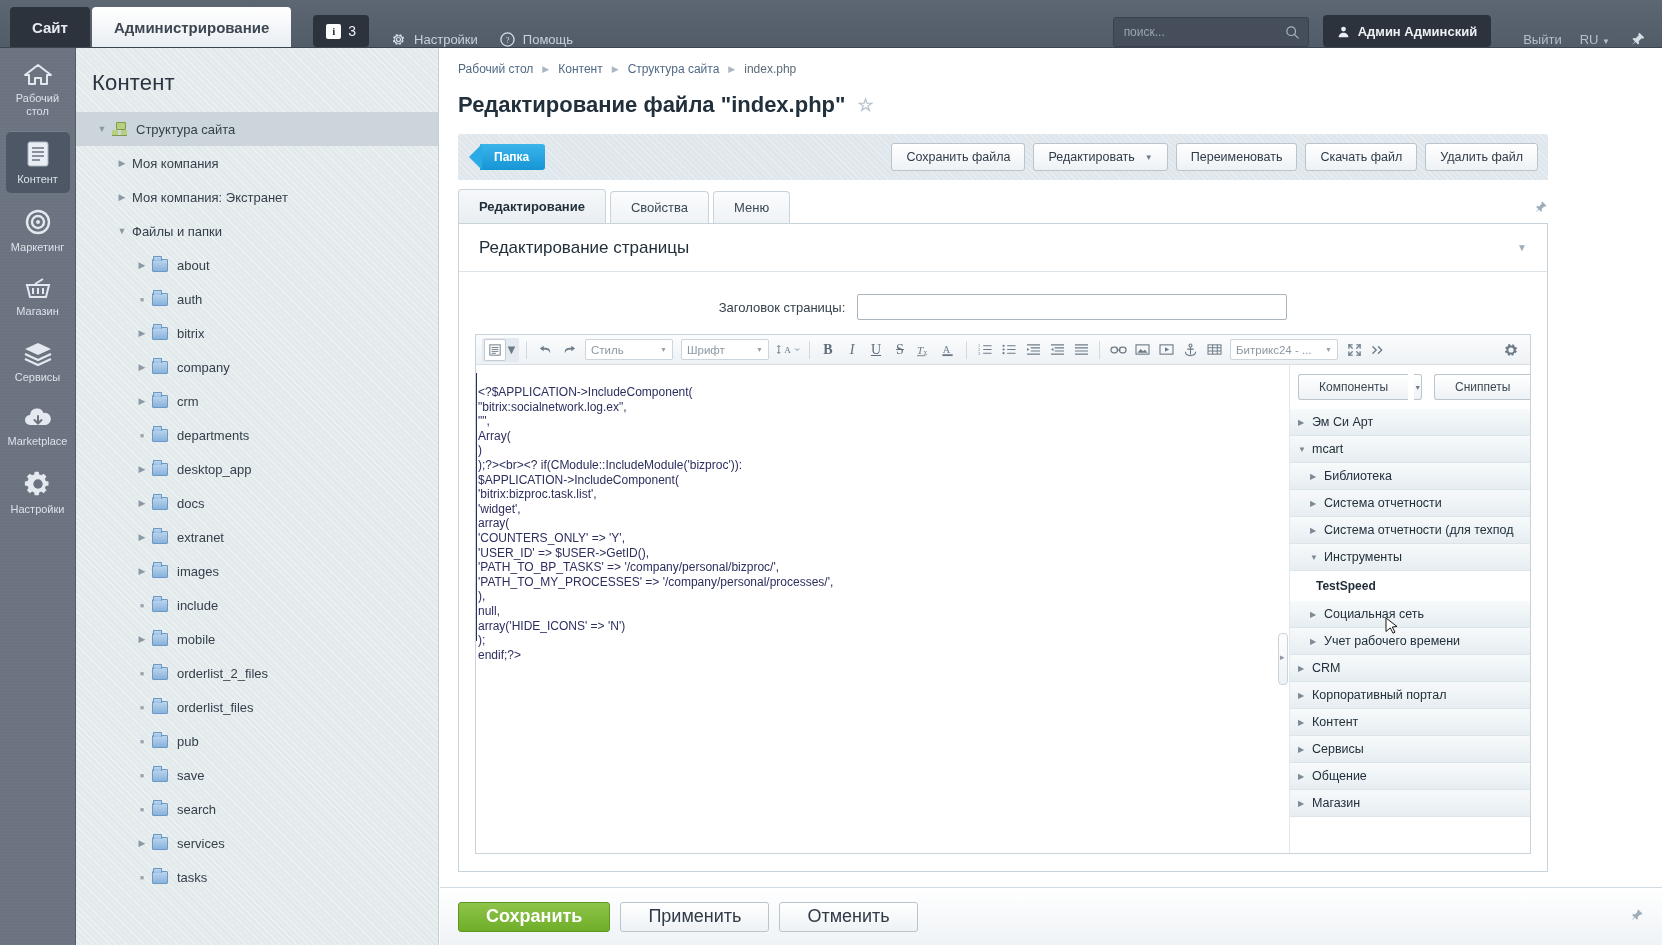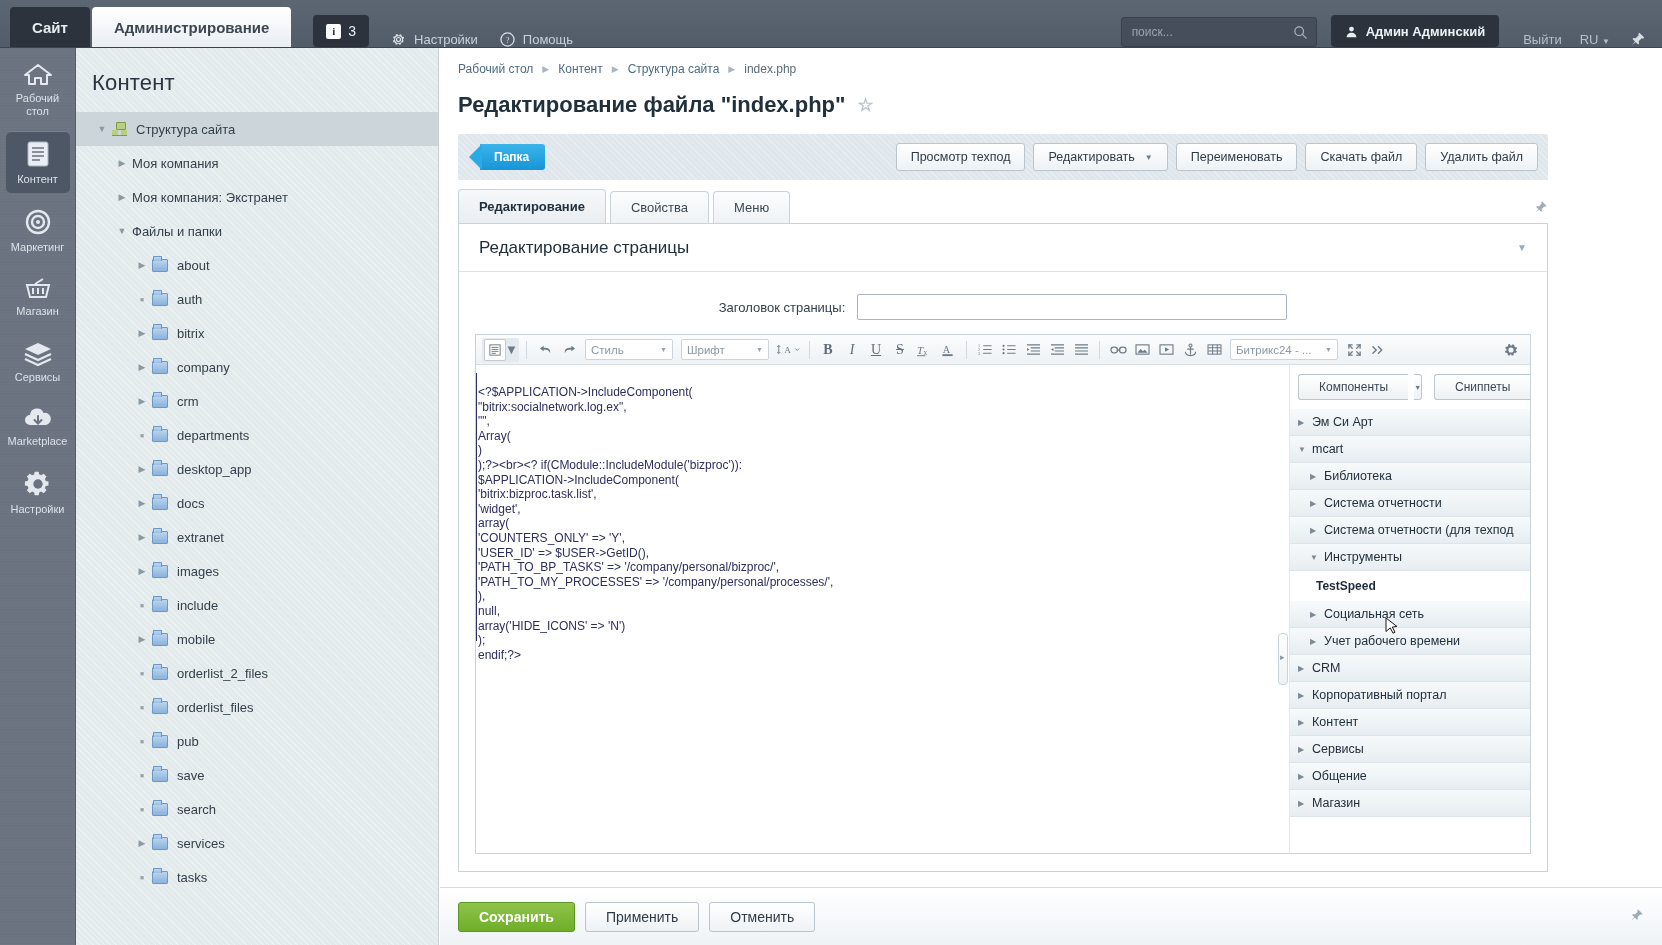--- a/index.html
+++ b/index.html
@@ -52,21 +52,21 @@
     flex: 1; background: transparent; border: 0; outline: 0;
     color: #cfd6de; font-size: 12px; padding: 0 26px 0 10px;
     font-family: "Liberation Sans", sans-serif;
   }
   #tb-search input::placeholder { color: #9ba5b1; }
   #tb-search .sicon { position: absolute; right: 8px; top: 7px; }
   #tb-user {
     display: flex; align-items: center; gap: 8px;
     background: #2c333d; color: #eef2f6; height: 32px; border-radius: 4px;
     padding: 0 14px; font-size: 13px; font-weight: bold; cursor: pointer;
-    margin-right: 6px;
+    margin-right: 14px;
   }
   #tb-logout { color: #b6bfca; font-size: 13px; margin: 0 18px; cursor: pointer; }
   #tb-lang { color: #b6bfca; font-size: 13px; margin-right: 20px; cursor: pointer; }
   #tb-pin { margin-right: 16px; cursor: pointer; }
 
   
   #rail {
     position: absolute; top: 48px; left: 0; width: 76px; height: 897px;
     background: #6a737f;
     background-image: repeating-linear-gradient(0deg, rgba(255,255,255,0.025) 0 1px, transparent 1px 3px);
@@ -290,21 +290,21 @@
   }
 
   #footer {
     position: absolute; left: 0; bottom: 0; width: 1222px; height: 58px;
     background: linear-gradient(180deg,#ffffff,#eff3f6);
     border-top: 1px solid #d3dbe2;
     display: flex; align-items: center; padding-left: 18px;
   }
   .fbtn {
     height: 30px; display: inline-flex; align-items: center; justify-content: center;
-    padding: 0 20px; font-size: 14px; border-radius: 3px; cursor: pointer; margin-right: 10px;
+    padding: 0 27px; font-size: 18px; border-radius: 3px; cursor: pointer; margin-right: 10px;
   }
   .fbtn.green {
     background: linear-gradient(180deg,#8ec449,#6fae29); border: 1px solid #5d9620;
     color: #fff; font-weight: bold;
   }
   .fbtn.plain {
     background: linear-gradient(180deg,#ffffff,#eef2f5); border: 1px solid #b9c4cd; color: #2f3b47;
   }
   #footer-pin { margin-left: auto; margin-right: 18px; color: #9fadb9; font-size: 14px; cursor: pointer; }
 
@@ -587,21 +587,21 @@
     <span id="star">☆</span>
   </div>
 
   <div id="toolbar">
     <div id="flag">
         <span>Папка</span>
       </div>
     <div class="tbar-spacer"></div>
     <div id="toolbar-buttons" style="display:flex;align-items:center">
         <span class="btn">
-          <span>Просмотр техпод</span>
+          <span>Сохранить файла</span>
         </span>
         <span class="btn">
           <span>Редактировать</span>
           <span class="caret">▼</span>
         </span>
         <span class="btn">
           <span>Переименовать</span>
         </span>
         <span class="btn">
           <span>Скачать файл</span>

